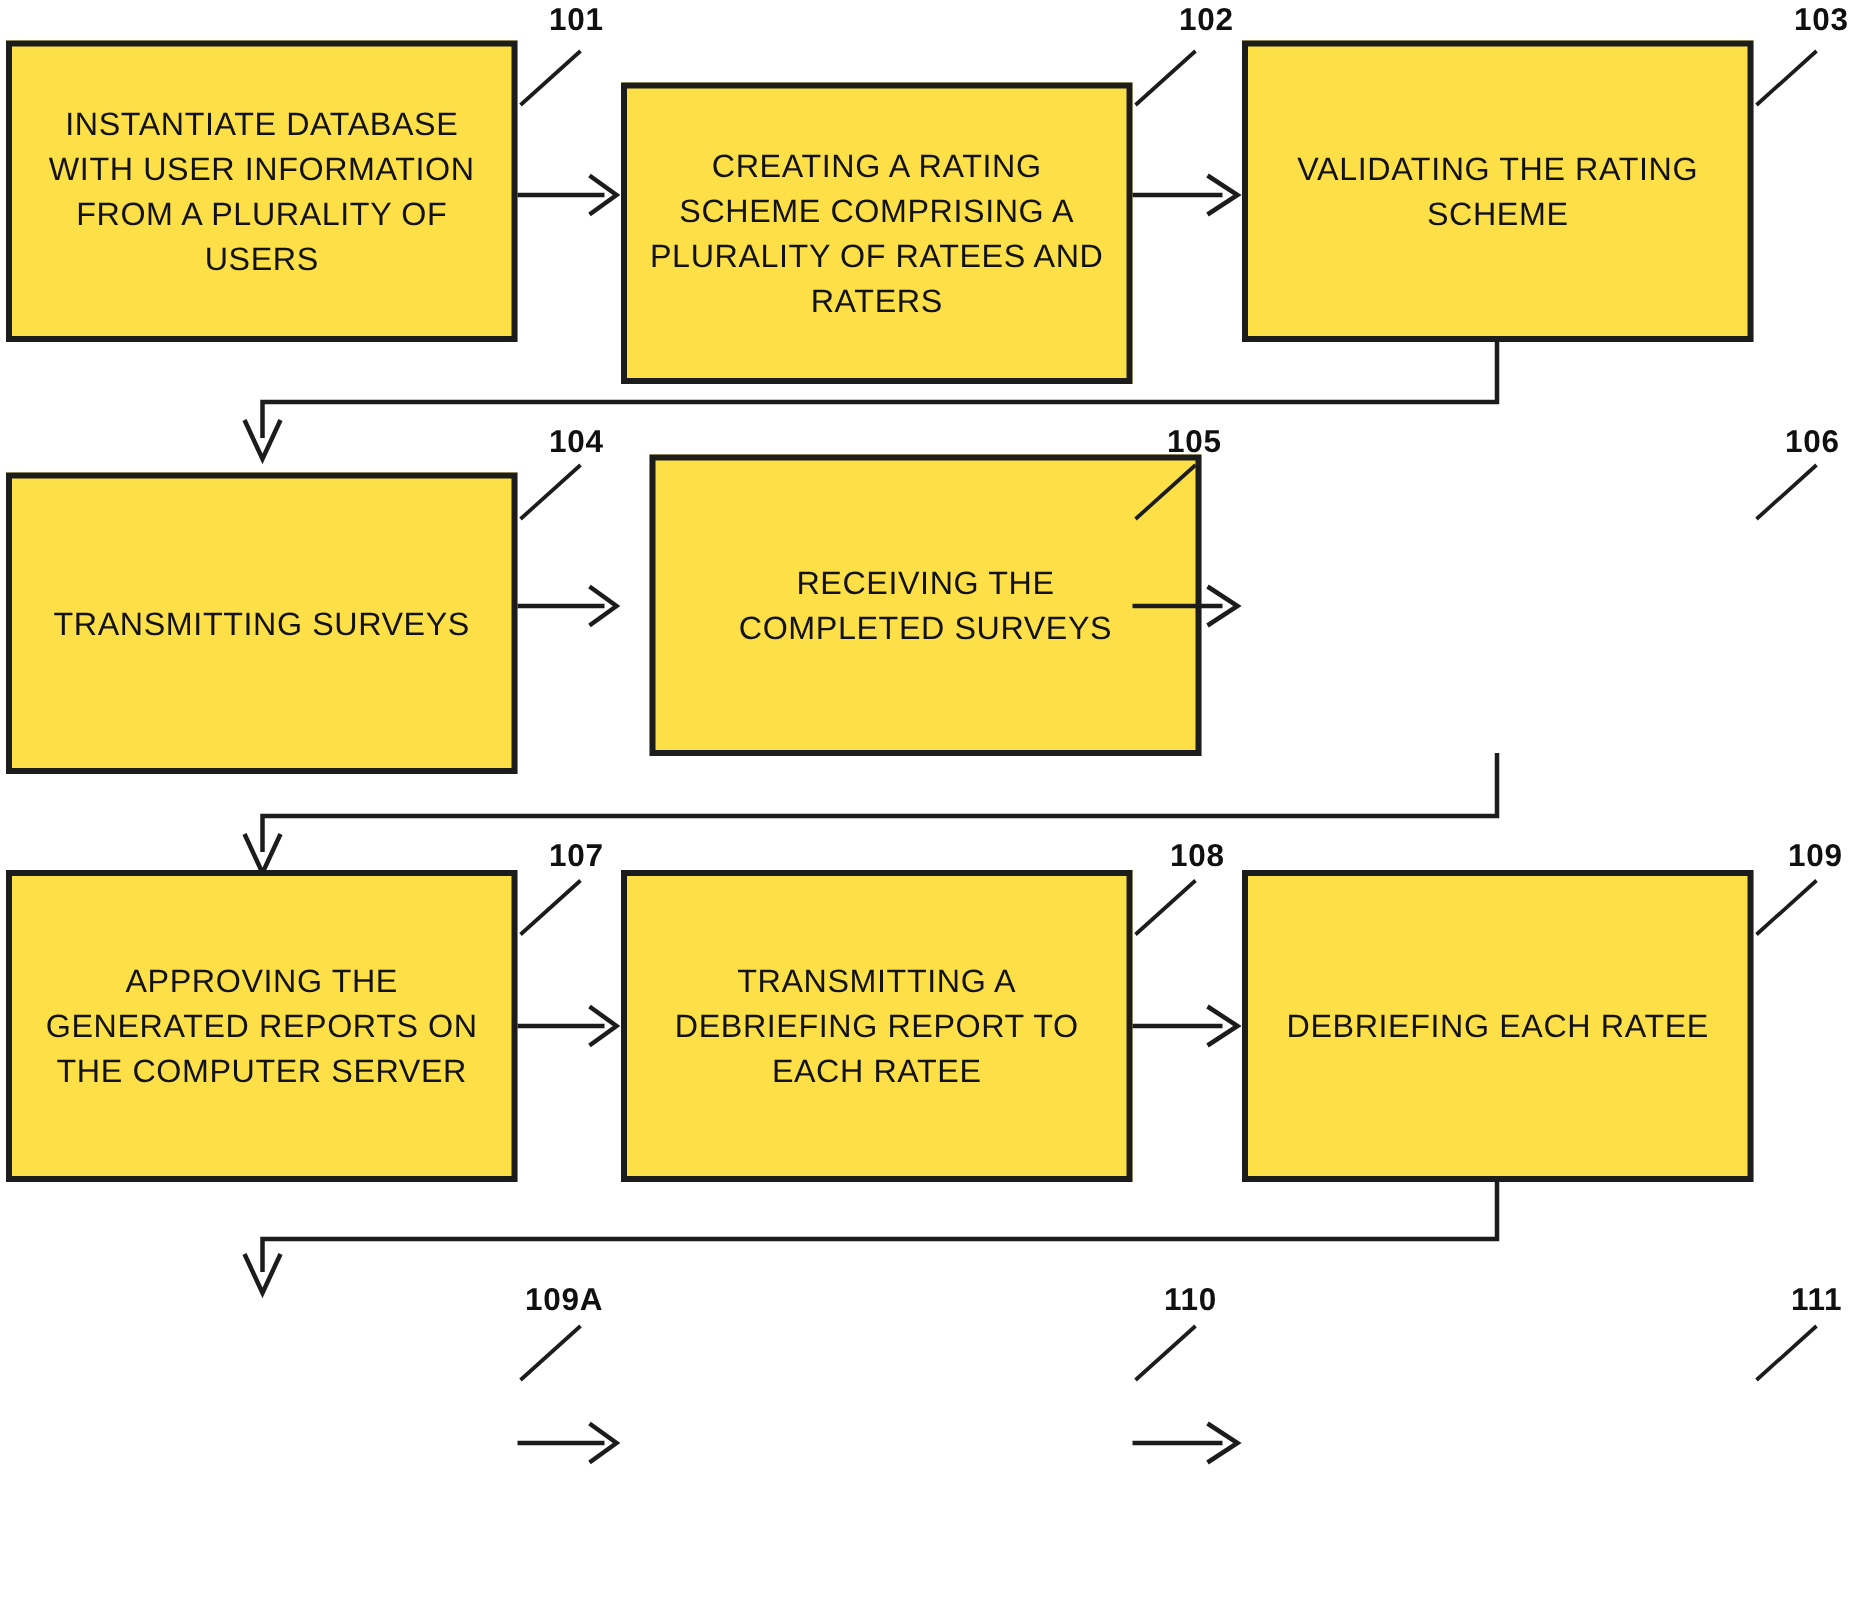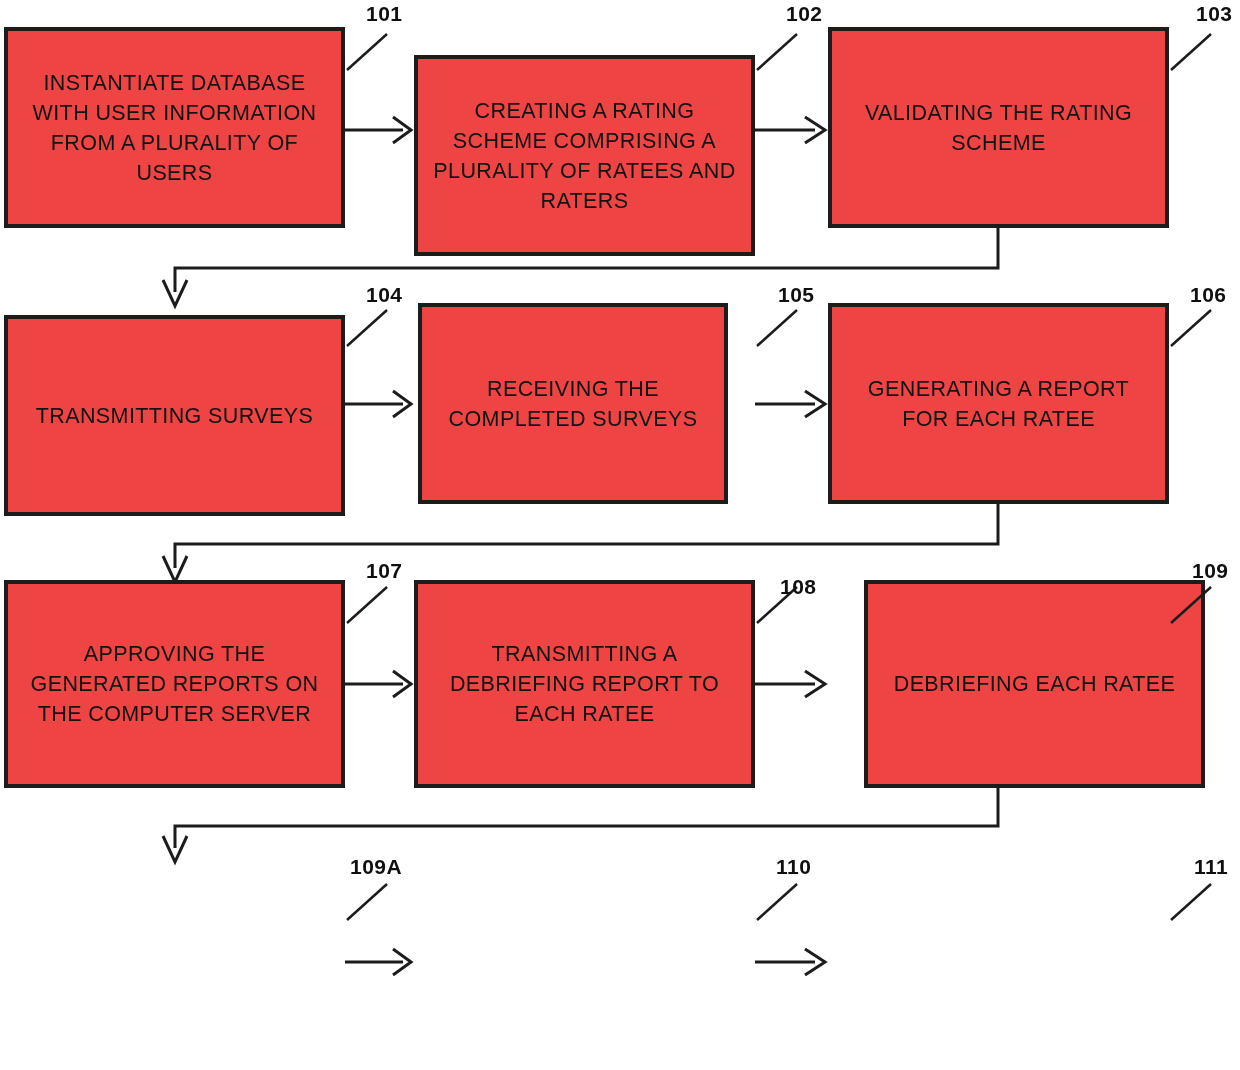--- a/index.html
+++ b/index.html
@@ -15,21 +15,21 @@
     position: relative;
     width: 1240px;
     height: 1070px;
     background: #ffffff;
     overflow: hidden;
   }
   .node {
     position: absolute;
     box-sizing: border-box;
     border: 4px solid #1c1c1c;
-    background: #ef4444;
+    background: #fde047;
     display: flex;
     align-items: center;
     justify-content: center;
     padding: 6px 14px;
   }
   .node-label {
     text-align: center;
     font-family: "Liberation Sans", sans-serif;
     font-size: 21.5px;
     line-height: 30px;
@@ -110,33 +110,29 @@
   </svg>
 
   <div class="node" style="left:4px; top:315px; width:341px; height:201px;">
     <div class="node-label">TRANSMITTING SURVEYS</div>
   </div>
   <svg class="leader" style="left:345px; top:306px; width:46px; height:42px;" width="46" height="42">
     <line x1="2" y1="40" x2="42" y2="4" stroke-width="2.5"></line>
   </svg>
   <div class="ref" style="left:366px; top:283px;">104</div>
 
-  <div class="node" style="left:418px; top:303px; width:310px; height:201px;">
+  <div class="node" style="left:433px; top:303px; width:368px; height:201px;">
     <div class="node-label">RECEIVING THE
 COMPLETED SURVEYS</div>
   </div>
   <svg class="leader" style="left:755px; top:306px; width:46px; height:42px;" width="46" height="42">
     <line x1="2" y1="40" x2="42" y2="4" stroke-width="2.5"></line>
   </svg>
   <div class="ref" style="left:778px; top:283px;">105</div>
 
-  <div class="node" style="left:828px; top:303px; width:341px; height:201px;">
-    <div class="node-label">GENERATING A REPORT
-FOR EACH RATEE</div>
-  </div>
   <svg class="leader" style="left:1169px; top:306px; width:46px; height:42px;" width="46" height="42">
     <line x1="2" y1="40" x2="42" y2="4" stroke-width="2.5"></line>
   </svg>
   <div class="ref" style="left:1190px; top:283px;">106</div>
 
   <svg class="connector" style="left:345px; top:382px; width:70px; height:44px;" width="70" height="44">
     <line x1="0" y1="22" x2="58" y2="22" stroke-width="3"></line>
     <polyline points="48,9 66,22 48,35" stroke-width="3"></polyline>
   </svg>
   <svg class="connector" style="left:755px; top:382px; width:74px; height:44px;" width="74" height="44">
@@ -160,23 +156,23 @@
   <div class="ref" style="left:366px; top:559px;">107</div>
 
   <div class="node" style="left:414px; top:580px; width:341px; height:208px;">
     <div class="node-label">TRANSMITTING A
 DEBRIEFING REPORT TO
 EACH RATEE</div>
   </div>
   <svg class="leader" style="left:755px; top:583px; width:46px; height:42px;" width="46" height="42">
     <line x1="2" y1="40" x2="42" y2="4" stroke-width="2.5"></line>
   </svg>
-  <div class="ref" style="left:780px; top:559px;margin-top:16px;">108</div>
-
-  <div class="node" style="left:864px; top:580px; width:341px; height:208px;">
+  <div class="ref" style="left:780px; top:559px;">108</div>
+
+  <div class="node" style="left:828px; top:580px; width:341px; height:208px;">
     <div class="node-label">DEBRIEFING EACH RATEE</div>
   </div>
   <svg class="leader" style="left:1169px; top:583px; width:46px; height:42px;" width="46" height="42">
     <line x1="2" y1="40" x2="42" y2="4" stroke-width="2.5"></line>
   </svg>
   <div class="ref" style="left:1192px; top:559px;">109</div>
 
   <svg class="connector" style="left:345px; top:662px; width:70px; height:44px;" width="70" height="44">
     <line x1="0" y1="22" x2="58" y2="22" stroke-width="3"></line>
     <polyline points="48,9 66,22 48,35" stroke-width="3"></polyline>

